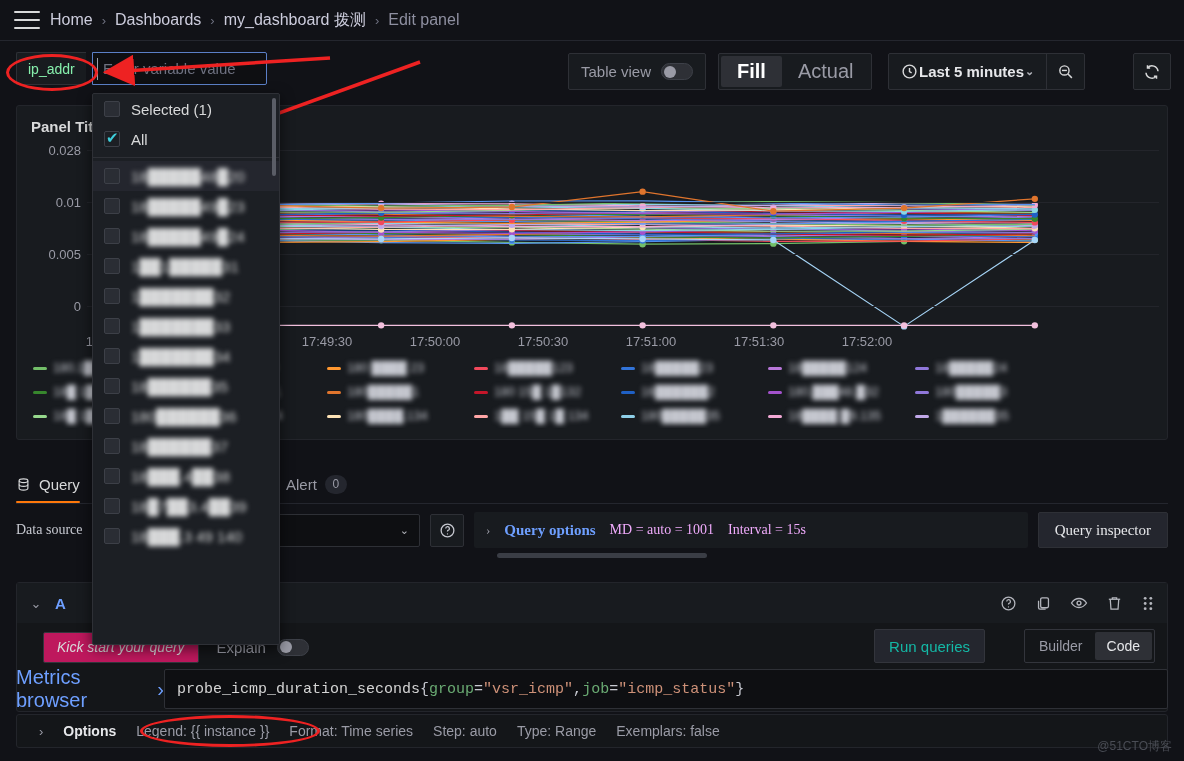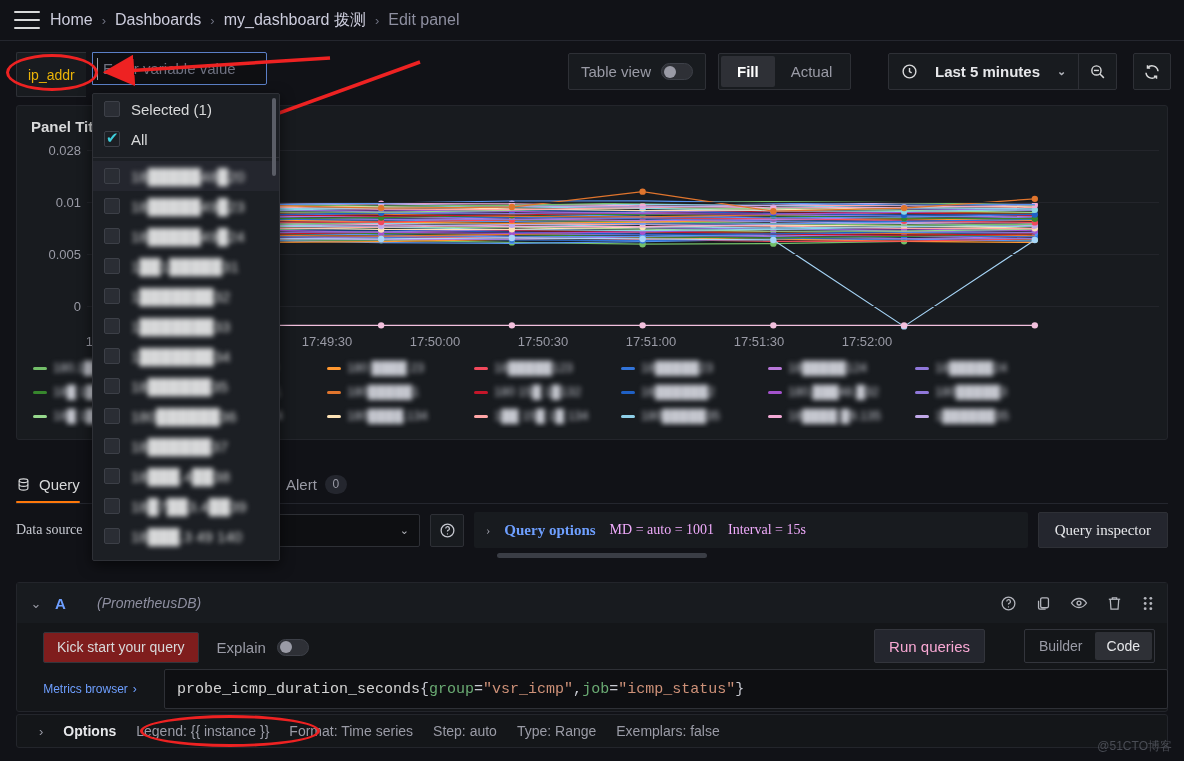--- a/index.html
+++ b/index.html
@@ -22,24 +22,24 @@
     justify-content: space-between; cursor: pointer; }
   .hamburger i { display: block; height: 2px; background: #d8d9da; border-radius: 1px; }
   .crumbs { display: flex; align-items: center; font-size: 16px; gap: 9px; }
   .crumbs a { color: #ccccdc; text-decoration: none; cursor: pointer; }
   .crumbs .sep { color: #6e7180; font-size: 13px; }
   .crumbs .cur { color: #8e8fa0; }
 
   
   .varrow { position: absolute; left: 0; top: 41px; width: 1184px; height: 56px; }
   .var-label {
-    position: absolute; left: 16px; top: 11px; height: 45px;
+    position: absolute; left: 16px; top: 11px; height: 33px;
     display: flex; align-items: center; padding: 0 11px;
     background: #181b1f; border: 1px solid #2e3036; border-right: none;
-    border-radius: 2px 0 0 2px; color: #eab308; font-size: 14px;
+    border-radius: 2px 0 0 2px; color: #86efac; font-size: 14px;
   }
   .var-input {
     position: absolute; left: 92px; top: 11px; width: 175px; height: 33px;
     background: #0e0f12; border: 1px solid #5b7fc7; border-radius: 0 2px 2px 0;
     color: #6e7180; font-size: 15px; display: flex; align-items: center;
     padding-left: 10px; cursor: text;
   }
   .var-input .caret {
     position: absolute; left: 4px; top: 5px; width: 1px; height: 22px; background: #9aa0ac;
   }
@@ -57,27 +57,27 @@
   }
   .switch .knob {
     position: absolute; left: 2px; top: 1.5px; width: 12px; height: 12px;
     border-radius: 50%; background: #9a9ba6;
   }
   .fillactual {
     left: 718px; top: 53px; height: 37px; background: #181b1f;
     border: 1px solid #2e3036; border-radius: 2px; padding: 2px;
   }
   .seg { height: 31px; display: flex; align-items: center; padding: 0 16px;
-    font-size: 15px; color: #9a9ba6; border-radius: 2px; cursor: pointer; }
+    font-size: 20px; color: #9a9ba6; border-radius: 2px; cursor: pointer; }
   .seg.on { background: #2e3036; color: #ffffff; font-weight: bold; }
   .timepick {
     left: 888px; top: 53px; height: 37px; background: #181b1f;
     border: 1px solid #2e3036; border-radius: 2px;
   }
-  .timepick .range { display: flex; align-items: center; gap: 17px; padding: 0 12px; height: 100%;
+  .timepick .range { display: flex; align-items: center; gap: 1px; padding: 0 12px; height: 100%;
     font-size: 15px; color: #e6e7ea; font-weight: bold; cursor: pointer; }
   .timepick .zoomout { width: 38px; height: 100%; display: flex; align-items: center;
     justify-content: center; border-left: 1px solid #2e3036; cursor: pointer; }
   .refresh {
     left: 1133px; top: 53px; width: 38px; height: 37px; background: #181b1f;
     border: 1px solid #2e3036; border-radius: 2px; justify-content: center; cursor: pointer;
   }
   .chev { font-size: 11px; color: #b4b6bd; }
 
   
@@ -137,56 +137,56 @@
   .qhead { position: absolute; left: 0; top: 0; width: 1150px; height: 40px;
     background: #181b1f; display: flex; align-items: center; }
   .qhead .caret { width: 38px; text-align: center; color: #9a9ba6; font-size: 13px; cursor: pointer; }
   .qhead .refid { color: #6e9fff; font-size: 15px; font-weight: bold; width: 42px; }
   .qhead .dsname { color: #8e8fa0; font-size: 14px; font-style: italic; }
   .qicons { position: absolute; right: 12px; top: 0; height: 40px; display: flex;
     align-items: center; gap: 18px; }
   .qicons .ic { cursor: pointer; display: flex; }
   .qrow2 { position: absolute; left: 0; top: 40px; width: 1150px; height: 48px;
     display: flex; align-items: center; padding-left: 26px; gap: 18px; }
-  .kickstart { height: 31px; background: #7f1d1d; border: 1px solid #33353c;
+  .kickstart { height: 31px; background: #be185d; border: 1px solid #33353c;
     border-radius: 2px; display: flex; align-items: center; padding: 0 13px;
-    font-size: 14px; color: #d8d9da; cursor: pointer; }
+    font-size: 14px; color: #d8d9da; cursor: pointer; font-style: italic; }
   .explain { display: flex; align-items: center; gap: 11px; font-size: 15px; color: #9a9ba6; }
   .runq { position: absolute; right: 182px; top: 46px; height: 34px; background: #24262e;
     border: 1px solid #33353c; border-radius: 2px; display: flex; align-items: center;
-    padding: 0 14px; font-size: 15px; color: #f9a8d4; cursor: pointer; }
+    padding: 0 14px; font-size: 15px; color: #14b8a6; cursor: pointer; }
   .bcseg { position: absolute; right: 12px; top: 46px; height: 34px; background: #141619;
     border: 1px solid #33353c; border-radius: 2px; display: flex; align-items: center; padding: 2px; }
   .bcseg .s { height: 28px; display: flex; align-items: center; padding: 0 12px;
     font-size: 14px; color: #9a9ba6; border-radius: 2px; cursor: pointer; }
   .bcseg .s.on { background: #2e3036; color: #e6e7ea; }
 
   .coderow { position: absolute; left: 16px; top: 669px; width: 1152px; height: 40px;
     display: flex; align-items: stretch; }
   .mbrowser { width: 148px; display: flex; align-items: center; justify-content: center;
-    font-size: 12px; color: #6e9fff; cursor: pointer; gap: 5px; }
+    font-size: 20px; color: #6e9fff; cursor: pointer; gap: 5px; }
   .codebox { flex: 1; background: #0e0f12; border: 1px solid #2e3036; border-radius: 2px;
     display: flex; align-items: center; padding-left: 12px;
     font-family: "Liberation Mono", monospace; font-size: 15px; color: #c7c9d1; cursor: text; }
   .c-metric { color: #d4d4d4; }
   .c-brace { color: #c7c9d1; }
   .c-key { color: #6aab73; }
   .c-eq { color: #c7c9d1; }
   .c-val { color: #ce9178; }
 
   .optrow { position: absolute; left: 16px; top: 714px; width: 1152px; height: 34px;
     background: #141619; border: 1px solid #23252b; border-radius: 3px;
     display: flex; align-items: center; padding-left: 22px; gap: 20px; }
   .optrow .arrow { color: #9a9ba6; font-size: 13px; }
   .optrow .ttl { font-size: 14px; color: #e6e7ea; font-weight: bold; cursor: pointer; }
   .optrow .opt { font-size: 14px; color: #9a9ba6; text-align: right; }
 
   
   .dropdown {
-    position: absolute; left: 92px; top: 93px; width: 188px; height: 468px;
+    position: absolute; left: 92px; top: 93px; width: 188px; height: 552px;
     background: #1c1f24; border: 1px solid #2e3036; border-radius: 2px;
     box-shadow: 0 4px 14px rgba(0,0,0,.6); overflow: hidden; z-index: 40;
   }
   .dd-opt { height: 30px; display: flex; align-items: center; gap: 11px; padding-left: 11px;
     font-size: 15px; color: #d8d9da; cursor: pointer; }
   .dd-opt.hl { background: #24262e; }
   .cbx { width: 16px; height: 16px; border-radius: 2px; background: #2a2d34;
     border: 1px solid #3d4048; flex: 0 0 auto; position: relative; }
   .cbx.checked { background: transparent; border-color: #3d4048; }
   .cbx.checked::after { content: "✔"; position: absolute; left: 1px; top: -3px;

